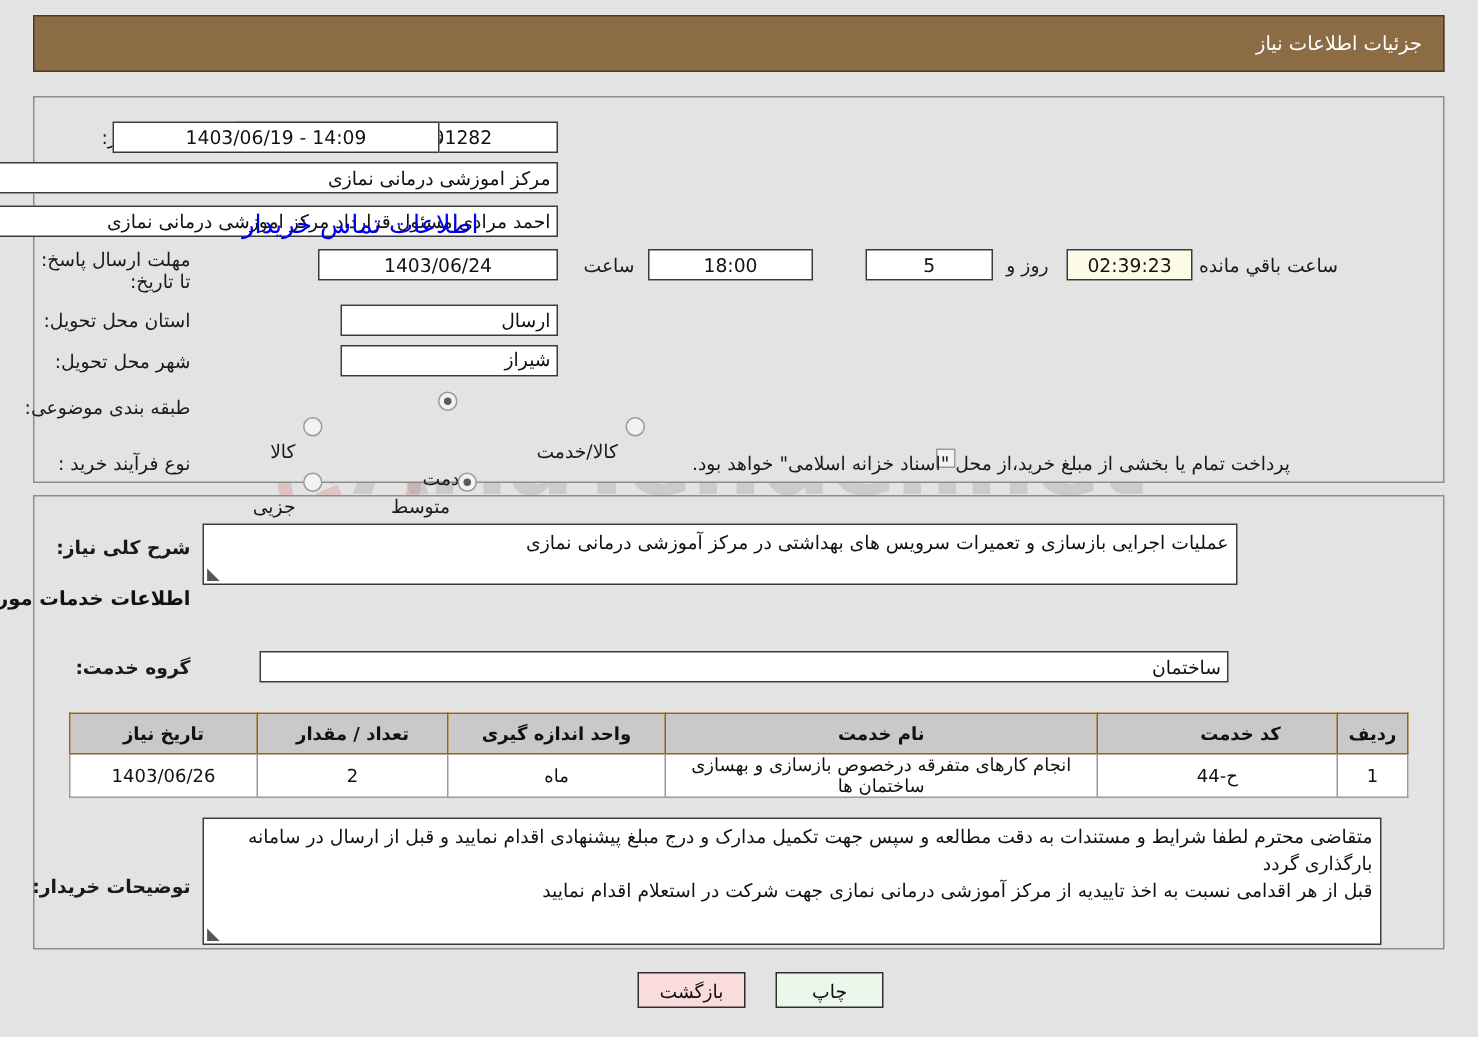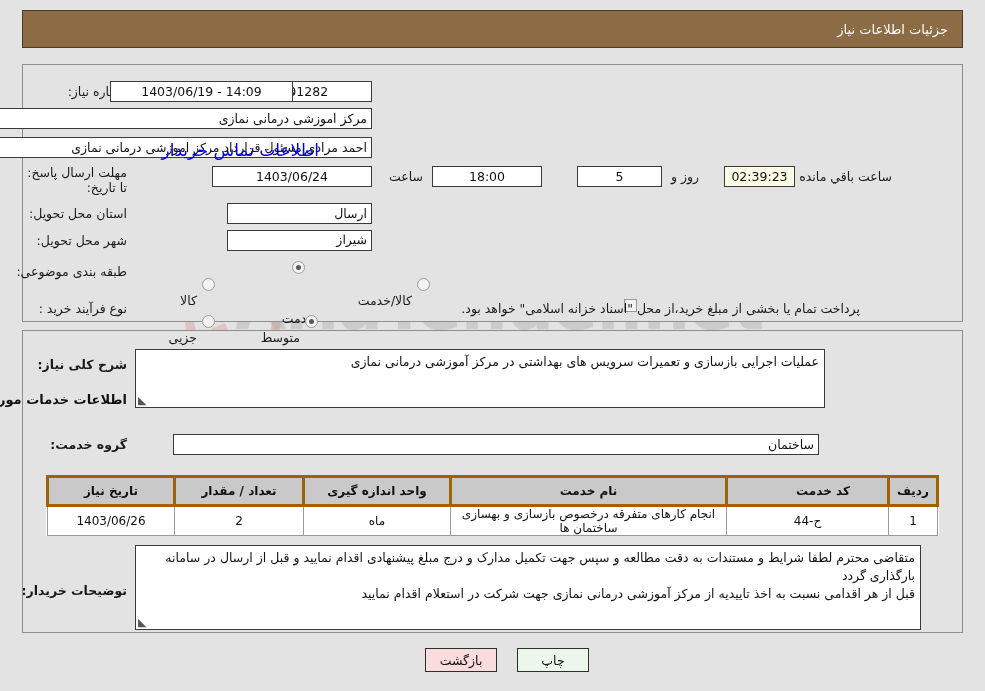--- a/index.html
+++ b/index.html
@@ -194,21 +194,21 @@
     top: 475px;
     width: 893px;
     border-collapse: collapse;
     font-size: 12px;
     z-index: 12;
     background: #ffffff;
     border: 1px solid #9a9a9a;
   }
   .tbl th {
     background: #c9c9c9;
-    border: 3px solid #a16207;
+    border: 1px solid #a16207;
     font-weight: bold;
     color: #111;
     height: 26px;
     padding: 0 4px;
     text-align: center;
     font-size: 12px;
   }
   .tbl td {
     background: #ffffff;
     border: 1px solid #9a9a9a;
@@ -254,36 +254,36 @@
   <div class="top-header">
     <span>جزئیات اطلاعات نیاز</span>
   </div>
 
   <div class="panel panel-top"></div>
 
   <div class="lbl" style="right:858px; top:84px;">شماره نیاز:</div>
   <div class="fld center" style="right:613px; top:81px; width:215px; height:21px;">1103030686001282</div>
 
   <div class="lbl" style="right:690px; top:84px; width:0;">تاریخ و ساعت اعلان عمومی:</div>
-  <div class="fld center" style="right:692px; top:81px; width:183px; height:21px;">14:09 - 1403/06/19</div>
+  <div class="fld center" style="right:692px; top:81px; width:218px; height:21px;">14:09 - 1403/06/19</div>
 
   <div class="lbl" style="right:858px; top:111px;">نام دستگاه خریدار:</div>
   <div class="fld rightish" style="right:613px; top:108px; width:385px; height:21px;">مرکز اموزشی درمانی نمازی</div>
 
   <div class="lbl" style="right:858px; top:140px;">ایجاد کننده درخواست:</div>
   <div class="fld rightish" style="right:613px; top:137px; width:438px; height:21px;">احمد مرادی مسئول قرارداد مرکز اموزشی درمانی نمازی</div>
   <div class="link" style="right:666px; top:140px;">اطلاعات تماس خریدار</div>
 
   <div class="lbl" style="right:858px; top:165px; width:104px; line-height:15px; white-space:normal;">مهلت ارسال پاسخ: تا تاریخ:</div>
   <div class="fld center" style="right:613px; top:166px; width:160px; height:21px;">1403/06/24</div>
   <div class="lbl" style="right:562px; top:169px;">ساعت</div>
   <div class="fld center" style="right:443px; top:166px; width:110px; height:21px;">18:00</div>
   <div class="fld center" style="right:323px; top:166px; width:85px; height:21px;">5</div>
   <div class="lbl" style="right:286px; top:169px;margin-left:24px;">روز و</div>
-  <div class="fld cream" style="right:190px; top:166px; width:71px; height:21px;">02:39:23</div>
+  <div class="fld cream" style="right:190px; top:166px; width:84px; height:21px;">02:39:23</div>
   <div class="lbl" style="right:93px; top:169px;">ساعت باقي مانده</div>
 
   <div class="lbl" style="right:858px; top:206px;">استان محل تحویل:</div>
   <div class="fld rightish" style="right:613px; top:203px; width:145px; height:21px;">ارسال</div>
 
   <div class="lbl" style="right:858px; top:233px;">شهر محل تحویل:</div>
   <div class="fld rightish" style="right:613px; top:230px; width:145px; height:21px;font-family:Liberation Serif, serif;">شیراز</div>
 
   <div class="lbl" style="right:858px; top:264px;">طبقه بندی موضوعی:</div>
   <div class="radio-wrap" style="right:770px; top:261px;">
@@ -307,21 +307,21 @@
   <div class="radio-wrap" style="right:667px; top:298px;">
     <span class="radio on"></span>
     <span class="radio-lbl">متوسط</span>
   </div>
   <div class="chk" style="right:348px; top:299px;"></div>
   <div class="lbl" style="right:125px; top:301px;">پرداخت تمام یا بخشی از مبلغ خرید،از محل "اسناد خزانه اسلامی" خواهد بود.</div>
 
   <div class="panel panel-bottom"></div>
 
   <div class="lbl bold" style="right:858px; top:357px;">شرح کلی نیاز:</div>
-  <div class="ta" style="right:160px; top:349px; width:690px; height:59px;">
+  <div class="ta" style="right:160px; top:349px; width:690px; height:41px;">
     <span>عملیات اجرایی بازسازی و تعمیرات سرویس های بهداشتی در مرکز آموزشی درمانی نمازی</span>
     <span class="grip">◢</span>
   </div>
 
   <div class="sec-title" style="right:858px; top:392px;">اطلاعات خدمات مورد نیاز</div>
 
   <div class="lbl bold" style="right:858px; top:437px;">گروه خدمت:</div>
   <div class="fld rightish" style="right:166px; top:434px; width:646px; height:21px;">ساختمان</div>
 
   <table class="tbl">

